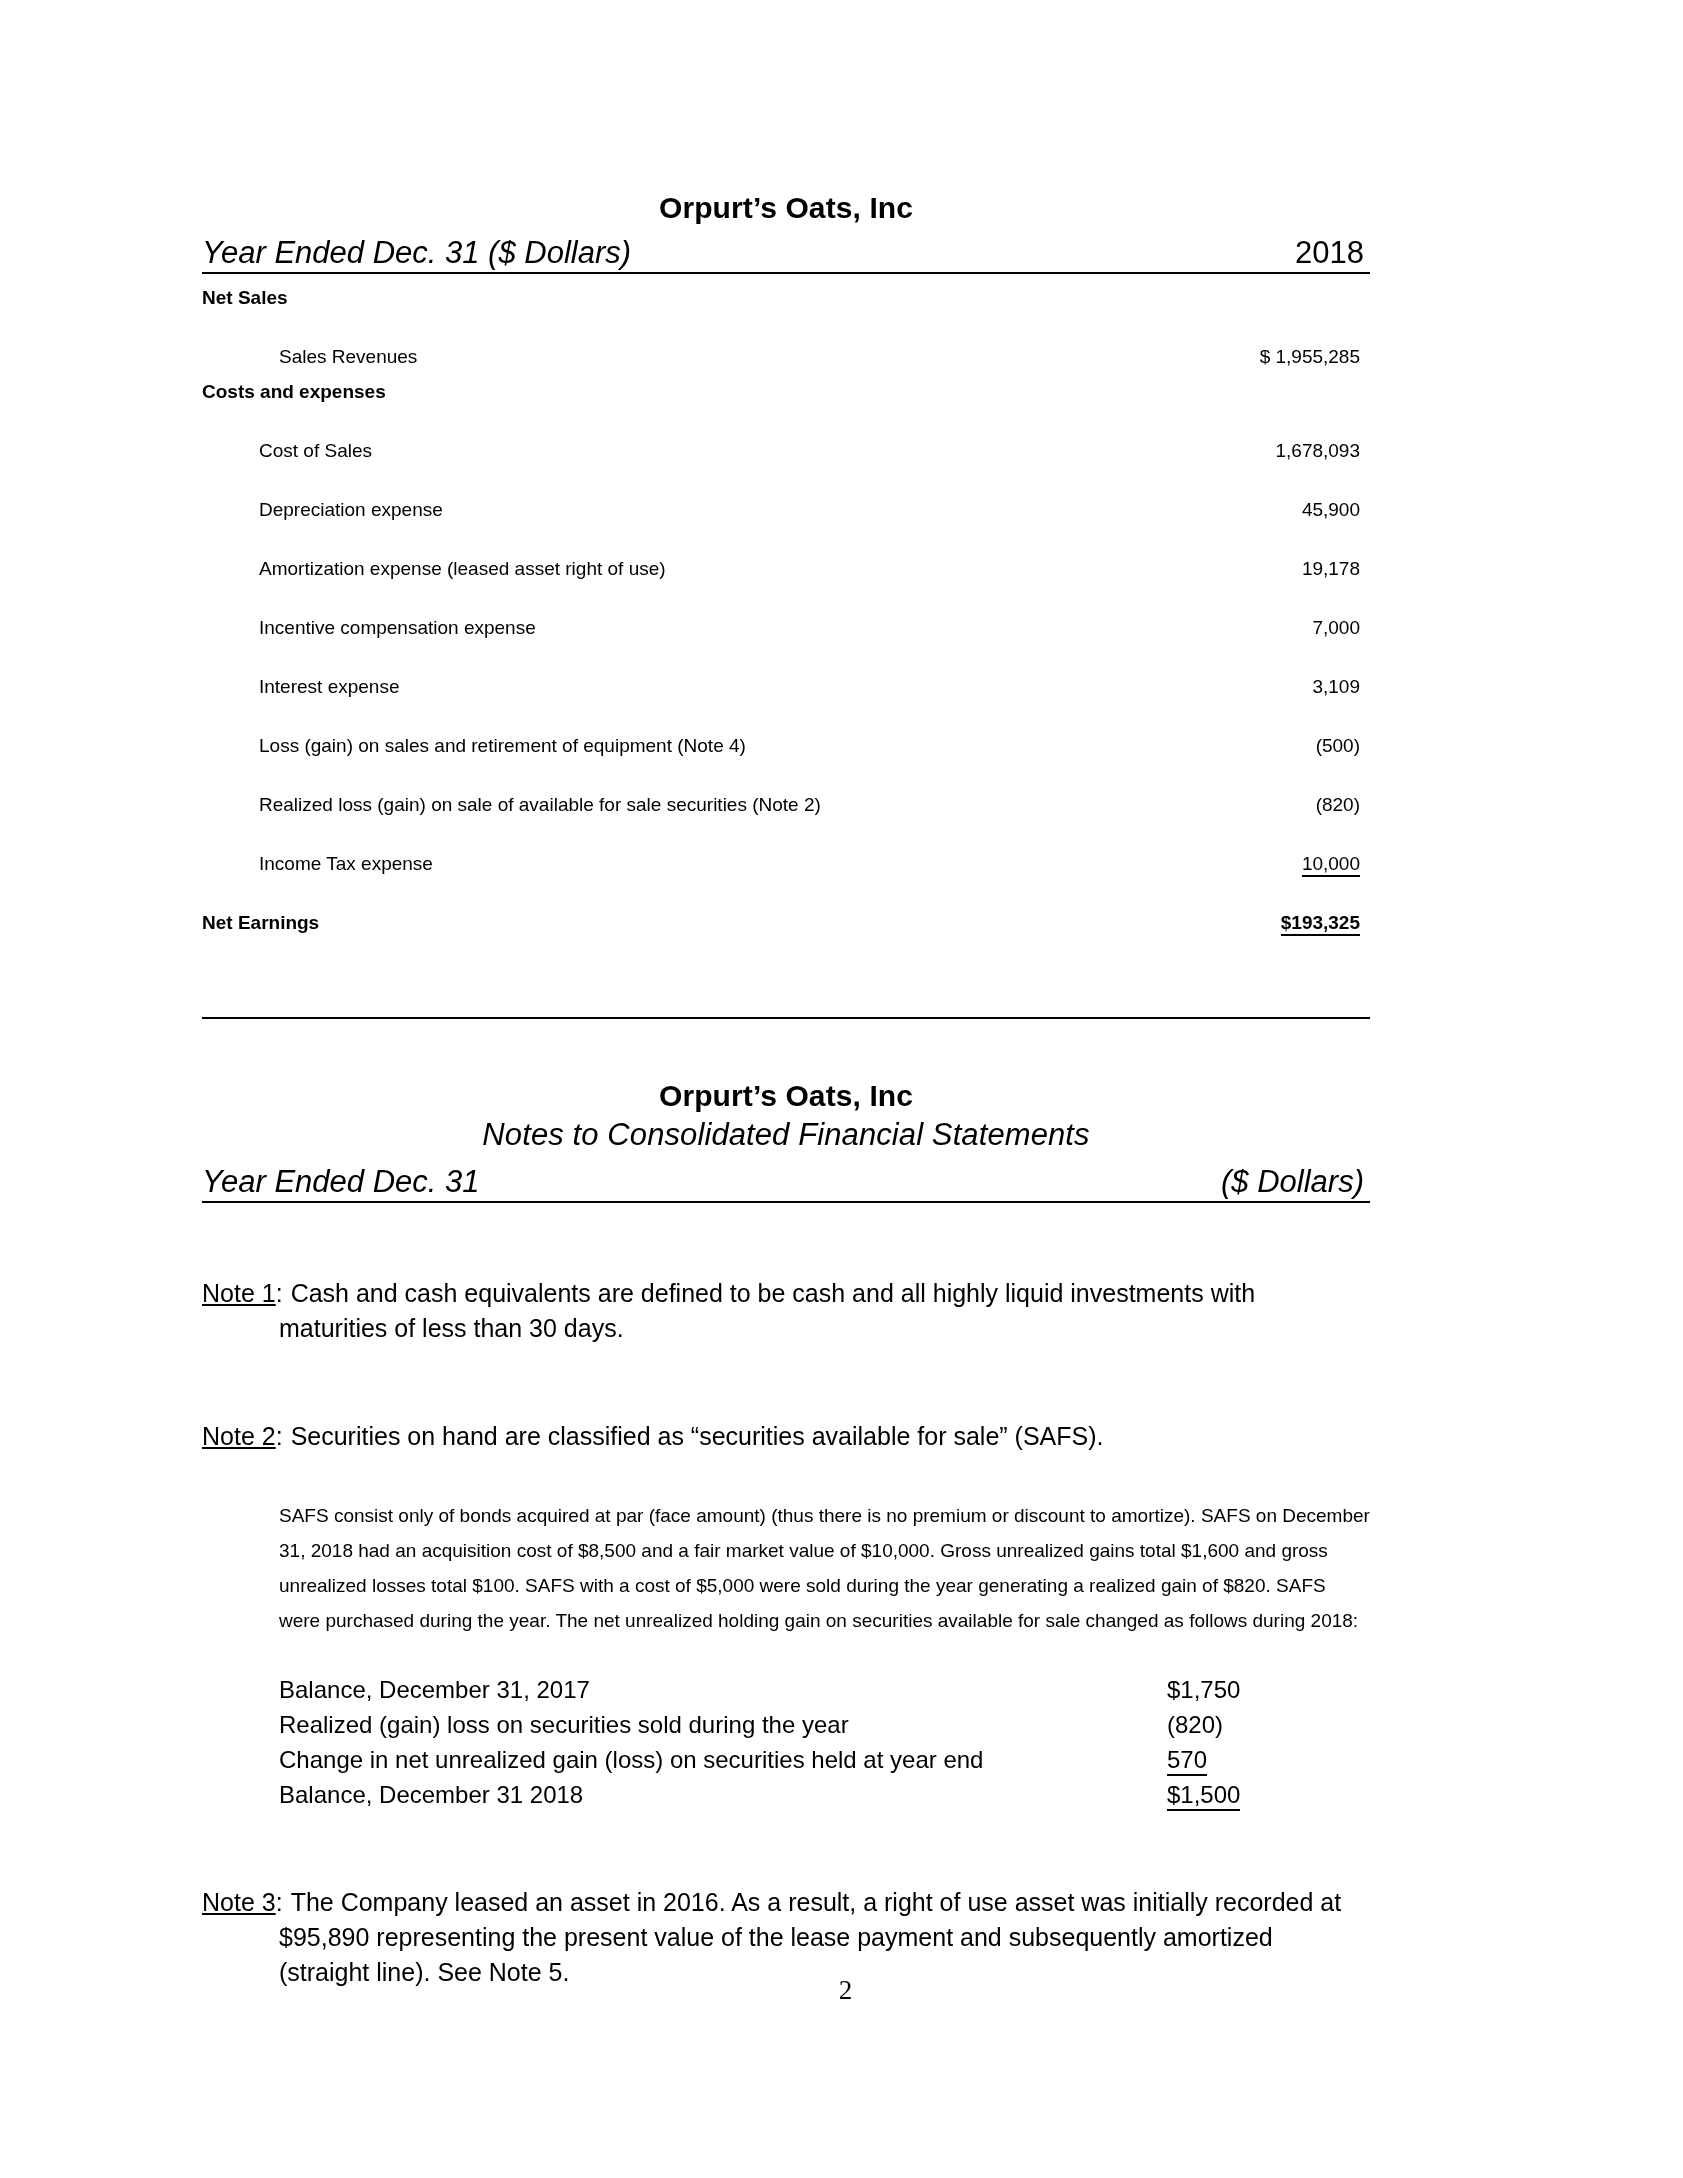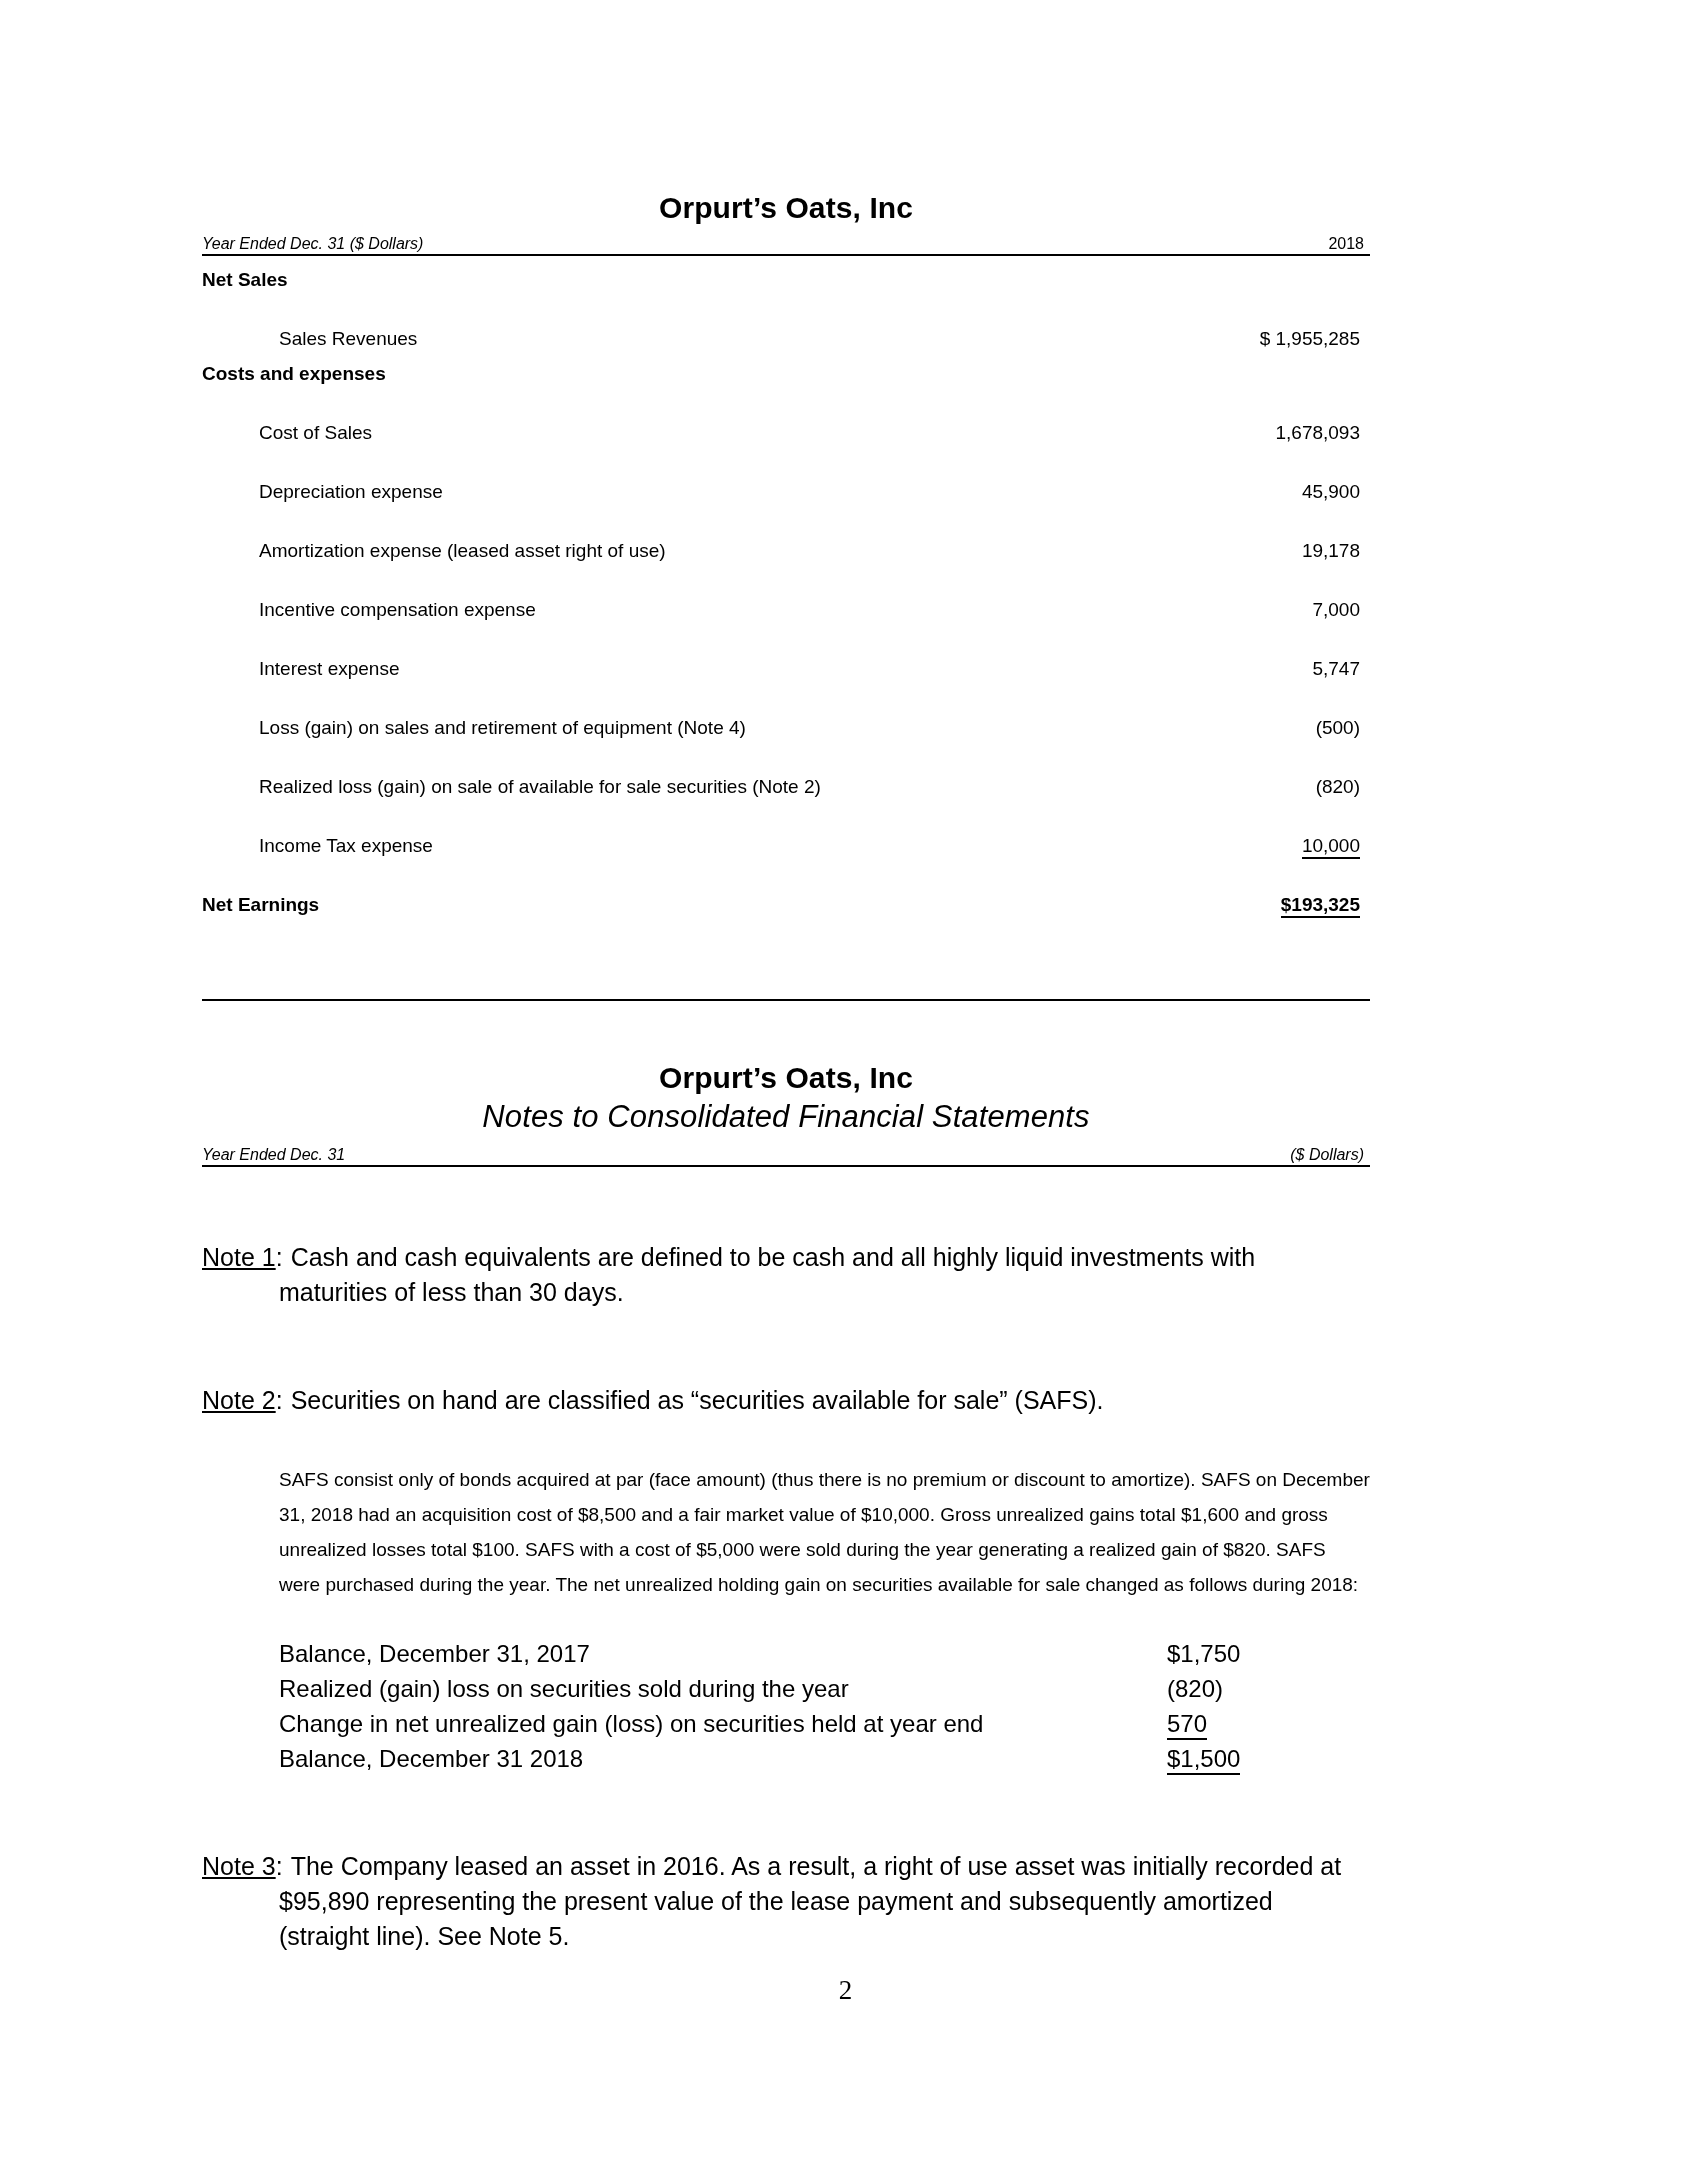--- a/index.html
+++ b/index.html
@@ -43,21 +43,21 @@
     font-style: italic;
     line-height: 1.32;
     letter-spacing: 0.1px;
   }
 
   
   .col-head {
     display: flex;
     justify-content: space-between;
     align-items: flex-end;
-    font-size: 16px;
+    font-size: 31px;
     font-style: italic;
     border-bottom: 2px solid #000;
     padding-bottom: 1px;
     margin-top: 8px;
   }
   .col-head .right { font-style: normal; padding-right: 6px; }
   .col-head .right.ital { font-style: italic; }
 
   
   .stmt { margin-top: 6px; }
@@ -186,21 +186,21 @@
         <div class="row">
           <span class="label ind1">Amortization expense (leased asset right of use)</span>
           <span class="amount">19,178</span>
         </div>
         <div class="row">
           <span class="label ind1">Incentive compensation expense</span>
           <span class="amount">7,000</span>
         </div>
         <div class="row">
           <span class="label ind1">Interest expense</span>
-          <span class="amount">5,747</span>
+          <span class="amount">3,109</span>
         </div>
         <div class="row">
           <span class="label ind1">Loss (gain) on sales and retirement of equipment (Note 4)</span>
           <span class="amount">(500)</span>
         </div>
         <div class="row">
           <span class="label ind1">Realized loss (gain) on sale of available for sale securities (Note 2)</span>
           <span class="amount">(820)</span>
         </div>
         <div class="row">

